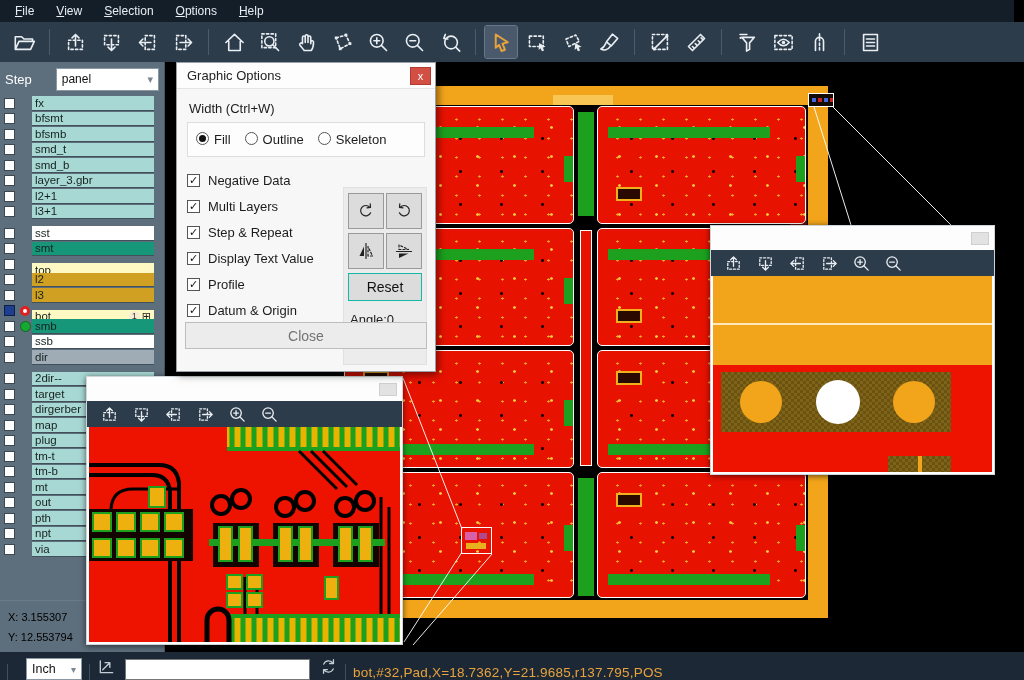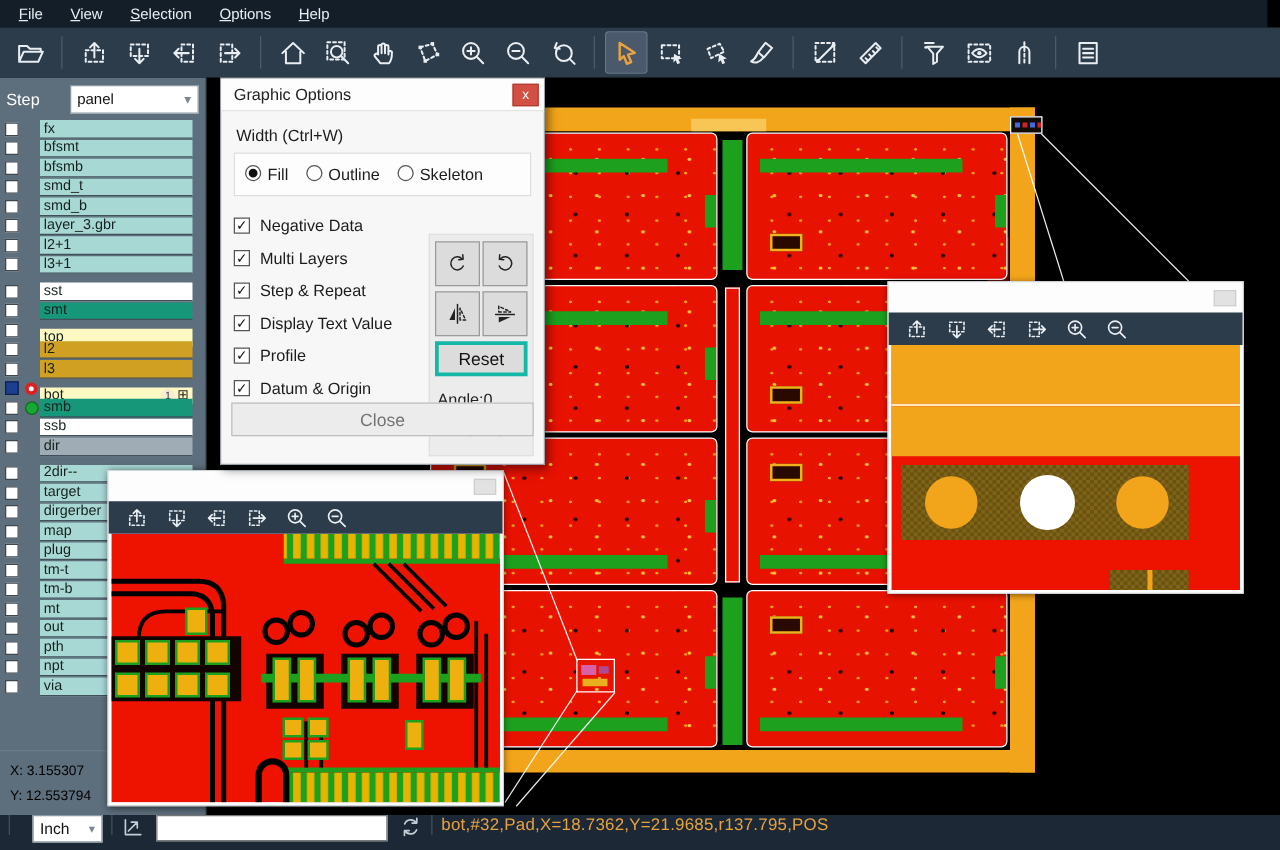--- a/index.html
+++ b/index.html
@@ -104,29 +104,29 @@
   .chkcol{width:136px;}
   .chkrow{display:flex;align-items:center;height:26px;}
   .dchk{width:13px;height:13px;border:1px solid #555;background:#fff;margin-right:8px;flex:none;
     display:flex;align-items:center;justify-content:center;font-size:11px;color:#111;}
   .rightpanel{position:absolute;right:8px;top:98px;width:84px;height:178px;background:#ececec;
     border:1px solid #e0e0e0;padding:5px 4px;}
   .btnrow{display:flex;justify-content:space-between;margin-bottom:4px;}
   .sqbtn{width:36px;height:36px;background:#dcdcdc;border:1px solid #9a9a9a;display:flex;
     align-items:center;justify-content:center;color:#222;}
   .sqbtn .icon{width:20px;height:20px;stroke-width:1.2;}
-  .resetbtn{width:74px;height:28px;background:#dcdcdc;border:3px solid #14b8a6;margin:4px 0 8px 0;
+  .resetbtn{width:74px;height:28px;background:#dcdcdc;border:1px solid #14b8a6;margin:4px 0 8px 0;
     display:flex;align-items:center;justify-content:center;font-size:14px;color:#111;}
   .angtxt{font-size:13px;margin:4px 0 0 2px;line-height:21px;color:#222;}
   .closebar{position:absolute;left:8px;right:8px;bottom:8px;height:27px;background:#ececec;
     border:1px solid #bdbdbd;display:flex;align-items:center;justify-content:center;font-size:14px;color:#737373;}
 
   
   .statusbar{position:absolute;left:0;top:652px;width:1024px;height:28px;background:#1c2835;
-    display:flex;align-items:flex-start;z-index:6;color:#b9c4ce;}
+    display:flex;align-items:flex-end;z-index:6;color:#b9c4ce;}
   .ssep{width:1px;height:16px;background:#40505f;margin:0 7px;}
   .unitsel{width:56px;height:22px;background:#fff;border:1px solid #8a98a3;color:#111;font-size:12.5px;
     display:flex;align-items:center;justify-content:space-between;padding:0 5px;margin-left:11px;}
   .unitsel .chev{color:#7b8894;font-size:10px;}
   .sicon{width:19px;height:19px;color:#c3cdd6;}
   .cmdinput{width:185px;height:21px;background:#fff;border:1px solid #777;margin:0 9px;font-size:12px;padding:0 4px;color:#111;}
   .statmsg{color:#e8a33d;font-size:13.5px;letter-spacing:.2px;white-space:nowrap;}
 </style>
 </head>
 <body>

